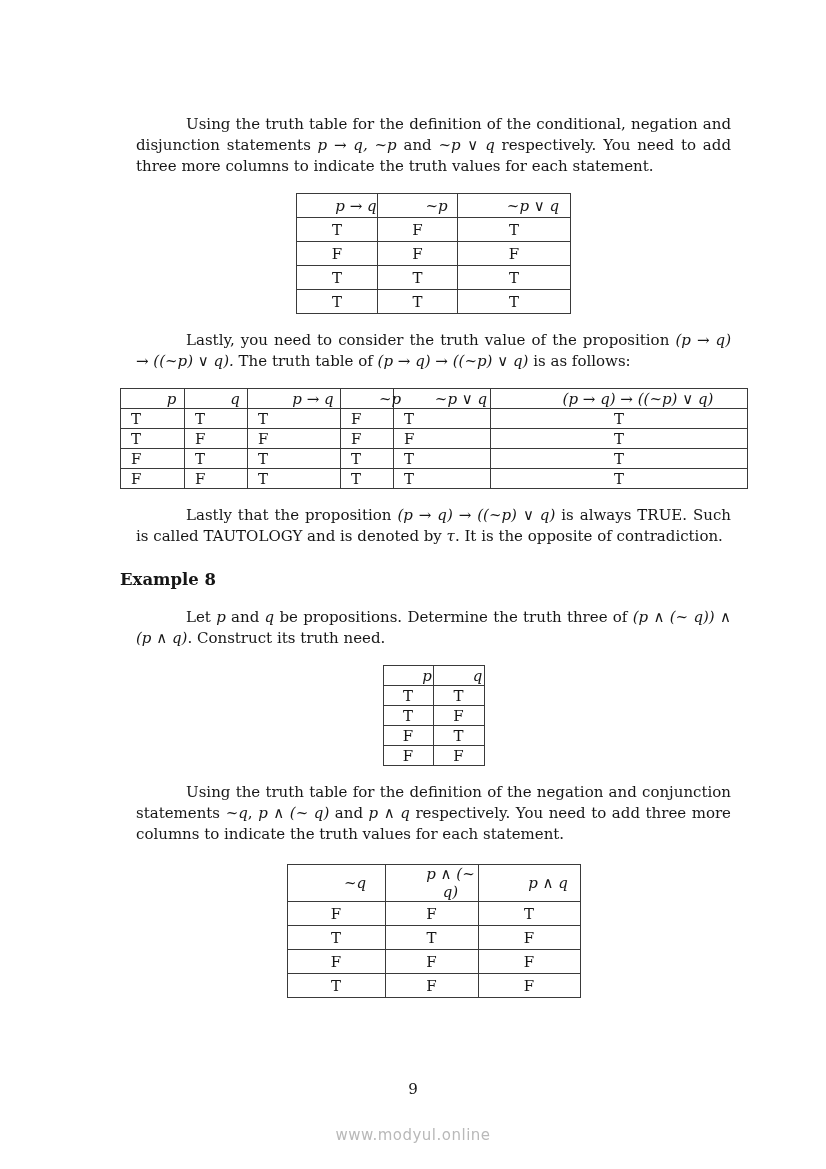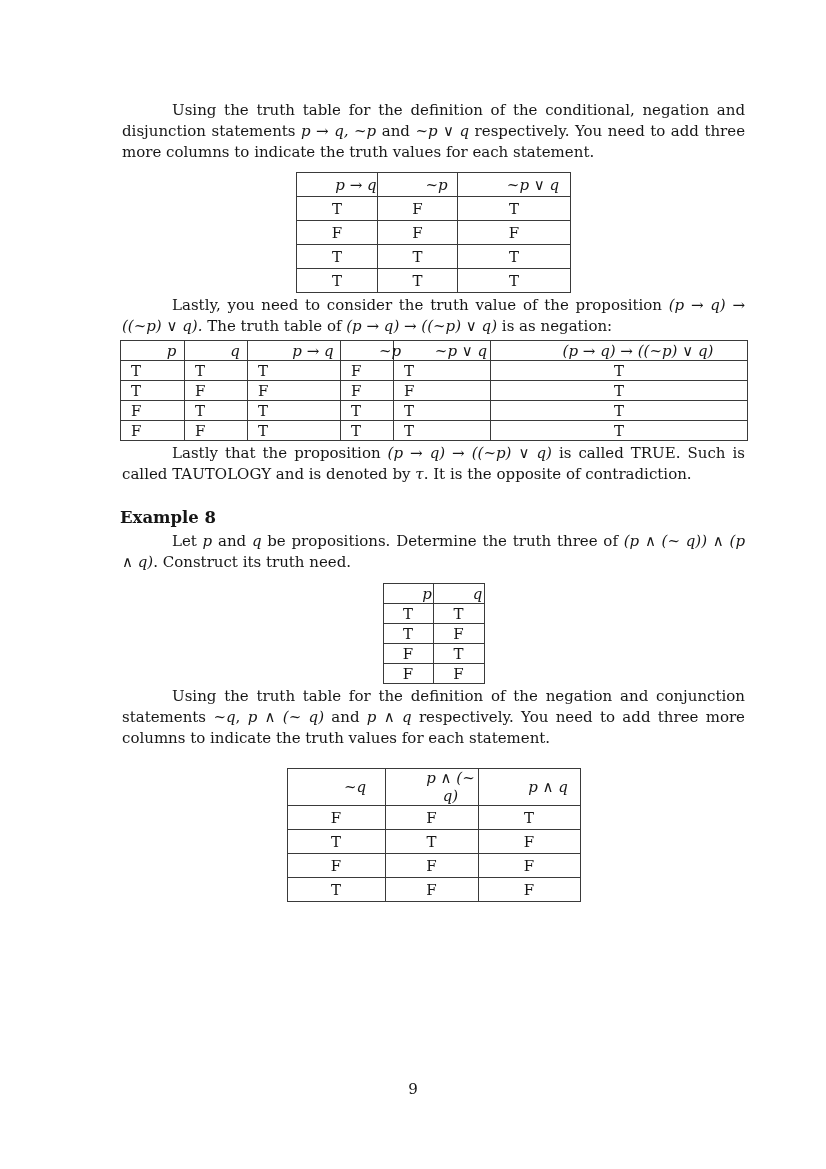--- a/index.html
+++ b/index.html
@@ -11,21 +11,21 @@
     margin: 0 auto;
     background: #ffffff;
     font-family: "DejaVu Serif", serif;
     font-size: 15px;
     color: #161616;
     overflow: hidden;
   }
   .content { padding: 98px 79px 0 120px; }
 
   p.para {
-    margin: 2px;
+    margin: 16px;
     line-height: 21px;
     text-align: justify;
   }
   .indent { text-indent: 50px; }
   .math { font-style: italic; }
   .bold { font-weight: normal; }
 
   .h-example {
     margin: 22px 0 0 0;
     font-weight: bold;
@@ -138,21 +138,21 @@
             <td>T</td>
           </tr>
           <tr>
             <td>T</td>
             <td>T</td>
             <td>T</td>
           </tr>
         </tbody>
       </table>
 
-    <p class="para indent p-lastly"><span>Lastly, you need to consider the truth value of the proposition </span><span class="math">(p → q) → ((~p) ∨ q).</span><span> The truth table of </span><span class="math">(p → q) → ((~p) ∨ q)</span><span> is as negation:</span></p>
+    <p class="para indent p-lastly"><span>Lastly, you need to consider the truth value of the proposition </span><span class="math">(p → q) → ((~p) ∨ q).</span><span> The truth table of </span><span class="math">(p → q) → ((~p) ∨ q)</span><span> is as follows:</span></p>
 
     <table class="t2">
         <thead>
           <tr>
             <th>p</th>
             <th>q</th>
             <th>p → q</th>
             <th>~p</th>
             <th>~p ∨ q</th>
             <th>(p → q) → ((~p) ∨ q)</th>
@@ -187,21 +187,21 @@
             <td>F</td>
             <td>F</td>
             <td>T</td>
             <td>T</td>
             <td>T</td>
             <td>T</td>
           </tr>
         </tbody>
       </table>
 
-    <p class="para indent p-notice"><span>Lastly that the proposition </span><span class="math">(p → q) → ((~p) ∨ q)</span><span> is called </span><span class="bold">TRUE</span><span>. Such is called </span><span class="bold">TAUTOLOGY</span><span> and is denoted by </span><span class="math">τ</span><span>. It is the opposite of contradiction.</span></p>
+    <p class="para indent p-notice"><span>Lastly that the proposition </span><span class="math">(p → q) → ((~p) ∨ q)</span><span> is always </span><span class="bold">TRUE</span><span>. Such is called </span><span class="bold">TAUTOLOGY</span><span> and is denoted by </span><span class="math">τ</span><span>. It is the opposite of contradiction.</span></p>
 
     <h2 class="h-example">Example 8</h2>
 
     <p class="para indent p-exbody"><span>Let </span><span class="math">p</span><span> and </span><span class="math">q</span><span> be propositions. Determine the truth three of </span><span class="math">(p ∧ (~ q)) ∧ (p ∧ q)</span><span>. Construct its truth need.</span></p>
 
 
 
     <table class="t3">
         <thead>
           <tr>
@@ -259,13 +259,14 @@
             <td>T</td>
             <td>F</td>
             <td>F</td>
           </tr>
         </tbody>
       </table>
 
   </div>
 
   <div class="page-number">9</div>
+  <div class="watermark">www.modyul.online</div>
 </div>
 
 </body></html>

